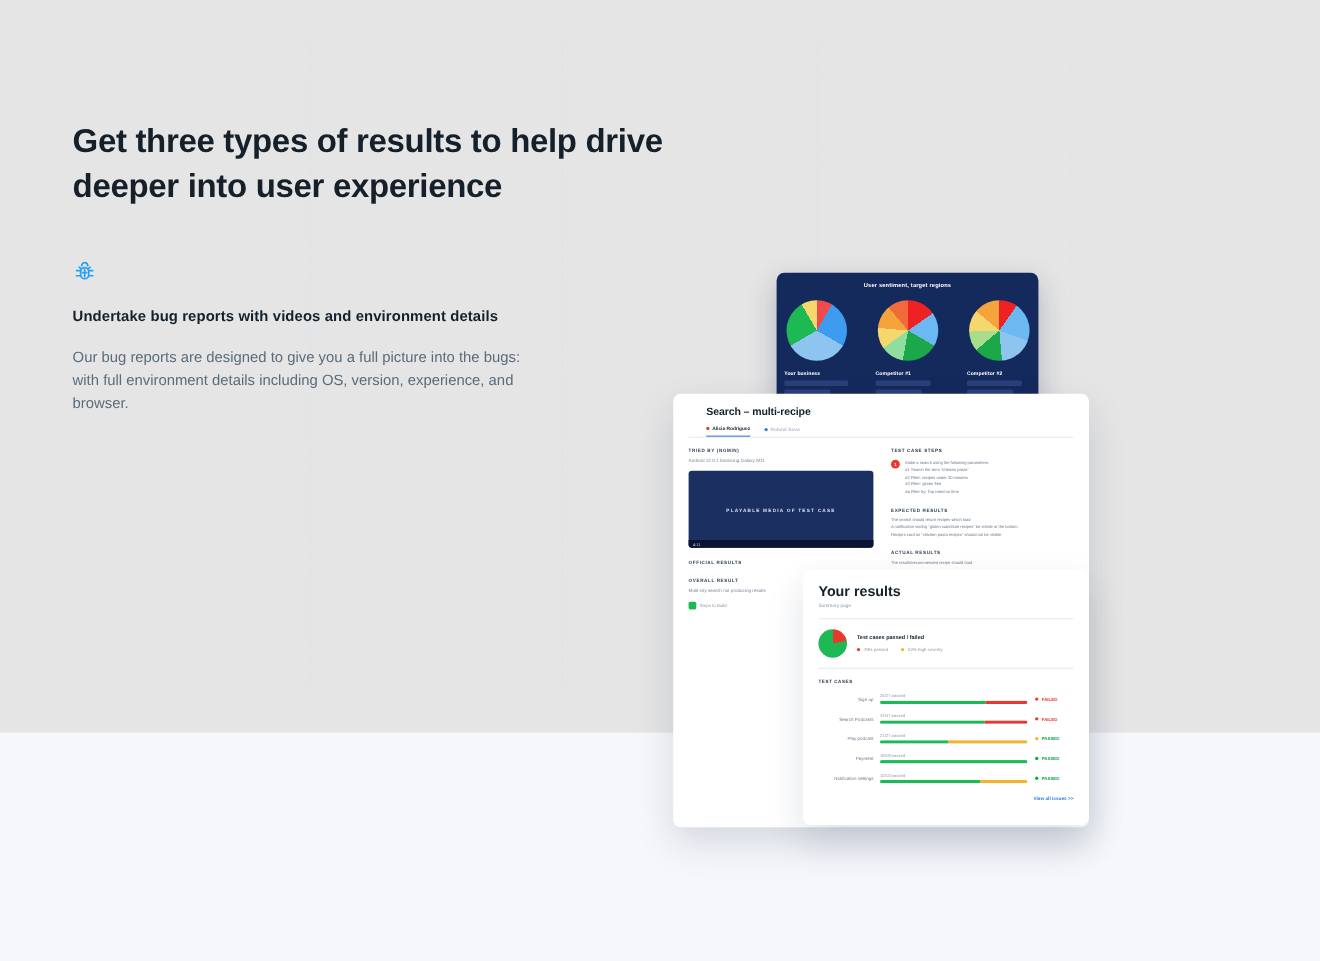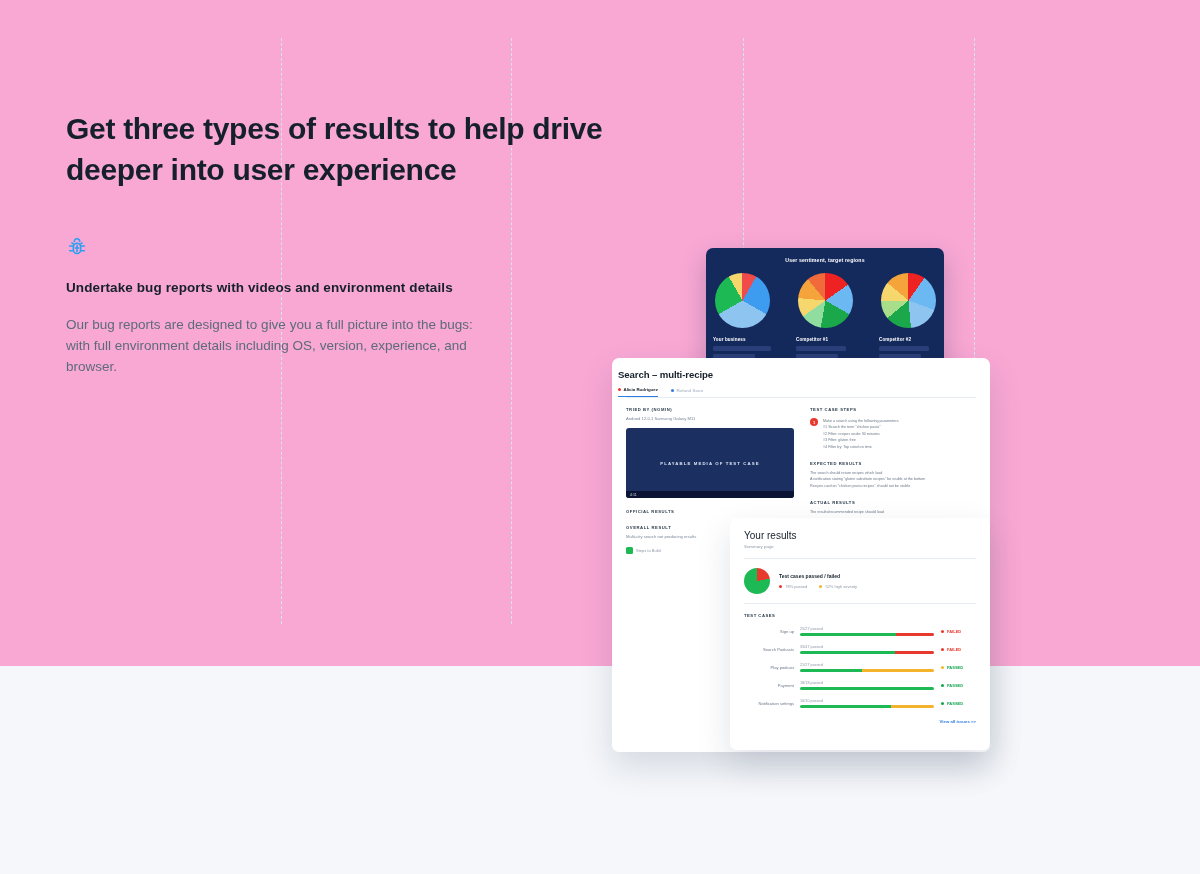--- a/index.html
+++ b/index.html
@@ -3,21 +3,21 @@
 <meta charset="utf-8">
 <title>Results types section</title>
 <style>
   * { box-sizing: border-box; margin: 0; padding: 0; }
   html, body {
     width: 1200px; height: 874px;
     background: #f5f7fa;
     font-family: "Liberation Sans", sans-serif;
     overflow: hidden;
   }
-  .page { position: relative; width: 1200px; height: 666px; background: #f9a8d4; }
+  .page { position: relative; width: 1200px; height: 666px; background: #e5e5e5; }
 
   
   .guides { position: absolute; inset: 0; pointer-events: none; }
   .guide {
     position: absolute; top: 38px; bottom: 42px; width: 1px;
     border-left: 1px dashed #d6e3ef;
   }
 
   
   .left { position: absolute; left: 66px; top: 108px; width: 500px; }
@@ -68,21 +68,21 @@
     font-size: 4.4px; font-weight: bold; padding: 2px 5px; border-radius: 2px;
   }
 
   
   .white-card {
     position: absolute; left: 12px; top: 128px; width: 378px; height: 394px;
     background: #ffffff; border-radius: 7px;
     box-shadow: 0 14px 34px rgba(18,38,70,0.14);
     overflow: hidden;
   }
-  .wc-head { padding: 11px 14px 0 6px; }
+  .wc-head { padding: 11px 14px 0 30px; }
   .wc-title { font-size: 9.6px; font-weight: bold; color: #15202b; letter-spacing: -0.1px; }
   .wc-tabs { display: flex; gap: 13px; margin-top: 7px; font-size: 4.4px; font-weight: bold; }
   .wc-tab { display: flex; align-items: center; gap: 2.5px; color: #b6c0cb; padding-bottom: 4px; }
   .wc-tab.active { color: #15202b; border-bottom: 1.4px solid #2f7de1; }
   .dot { width: 3px; height: 3px; border-radius: 50%; display: inline-block; }
   .dot.red { background: #e8392e; } .dot.blue { background: #2f7de1; }
   .hr { height: 1px; background: #e6ecf2; margin: 0 14px; }
 
   .wc-body { display: flex; padding: 9px 14px 0 14px; gap: 16px; }
   .col-l { width: 168px; } .col-r { flex: 1; }
@@ -118,21 +118,21 @@
   .chip-tx { font-size: 4px; color: #8d99a6; }
   .chip-tx2 { font-size: 4px; color: #aab4bf; }
 
   
   .res-card {
     position: absolute; left: 130px; top: 288px; width: 260px; height: 232px;
     background: #ffffff; border-radius: 7px;
     box-shadow: 0 14px 34px rgba(18,38,70,0.13);
     padding: 12px 14px; overflow: hidden;
   }
-  .res-title { font-size: 10px; font-weight: normal; color: #15202b; }
+  .res-title { font-size: 13px; font-weight: bold; color: #15202b; }
   .res-sub { font-size: 4.4px; color: #8d99a6; margin-top: 3px; }
   .res-hr { height: 1px; background: #e6ecf2; margin: 9px 0; }
 
   .donut-row { display: flex; align-items: center; gap: 9px; }
   .donut { width: 26px; height: 26px; border-radius: 50%; }
   .donut-title { font-size: 5px; font-weight: bold; color: #15202b; }
   .donut-legend { display: flex; gap: 12px; margin-top: 5px; }
   .lg { display: flex; align-items: center; gap: 3px; font-size: 4px; color: #8d99a6; }
   .lg .dot { width: 3.2px; height: 3.2px; }
   .dot.green { background: #e8392e; } .dot.amber { background: #f5b32b; }

